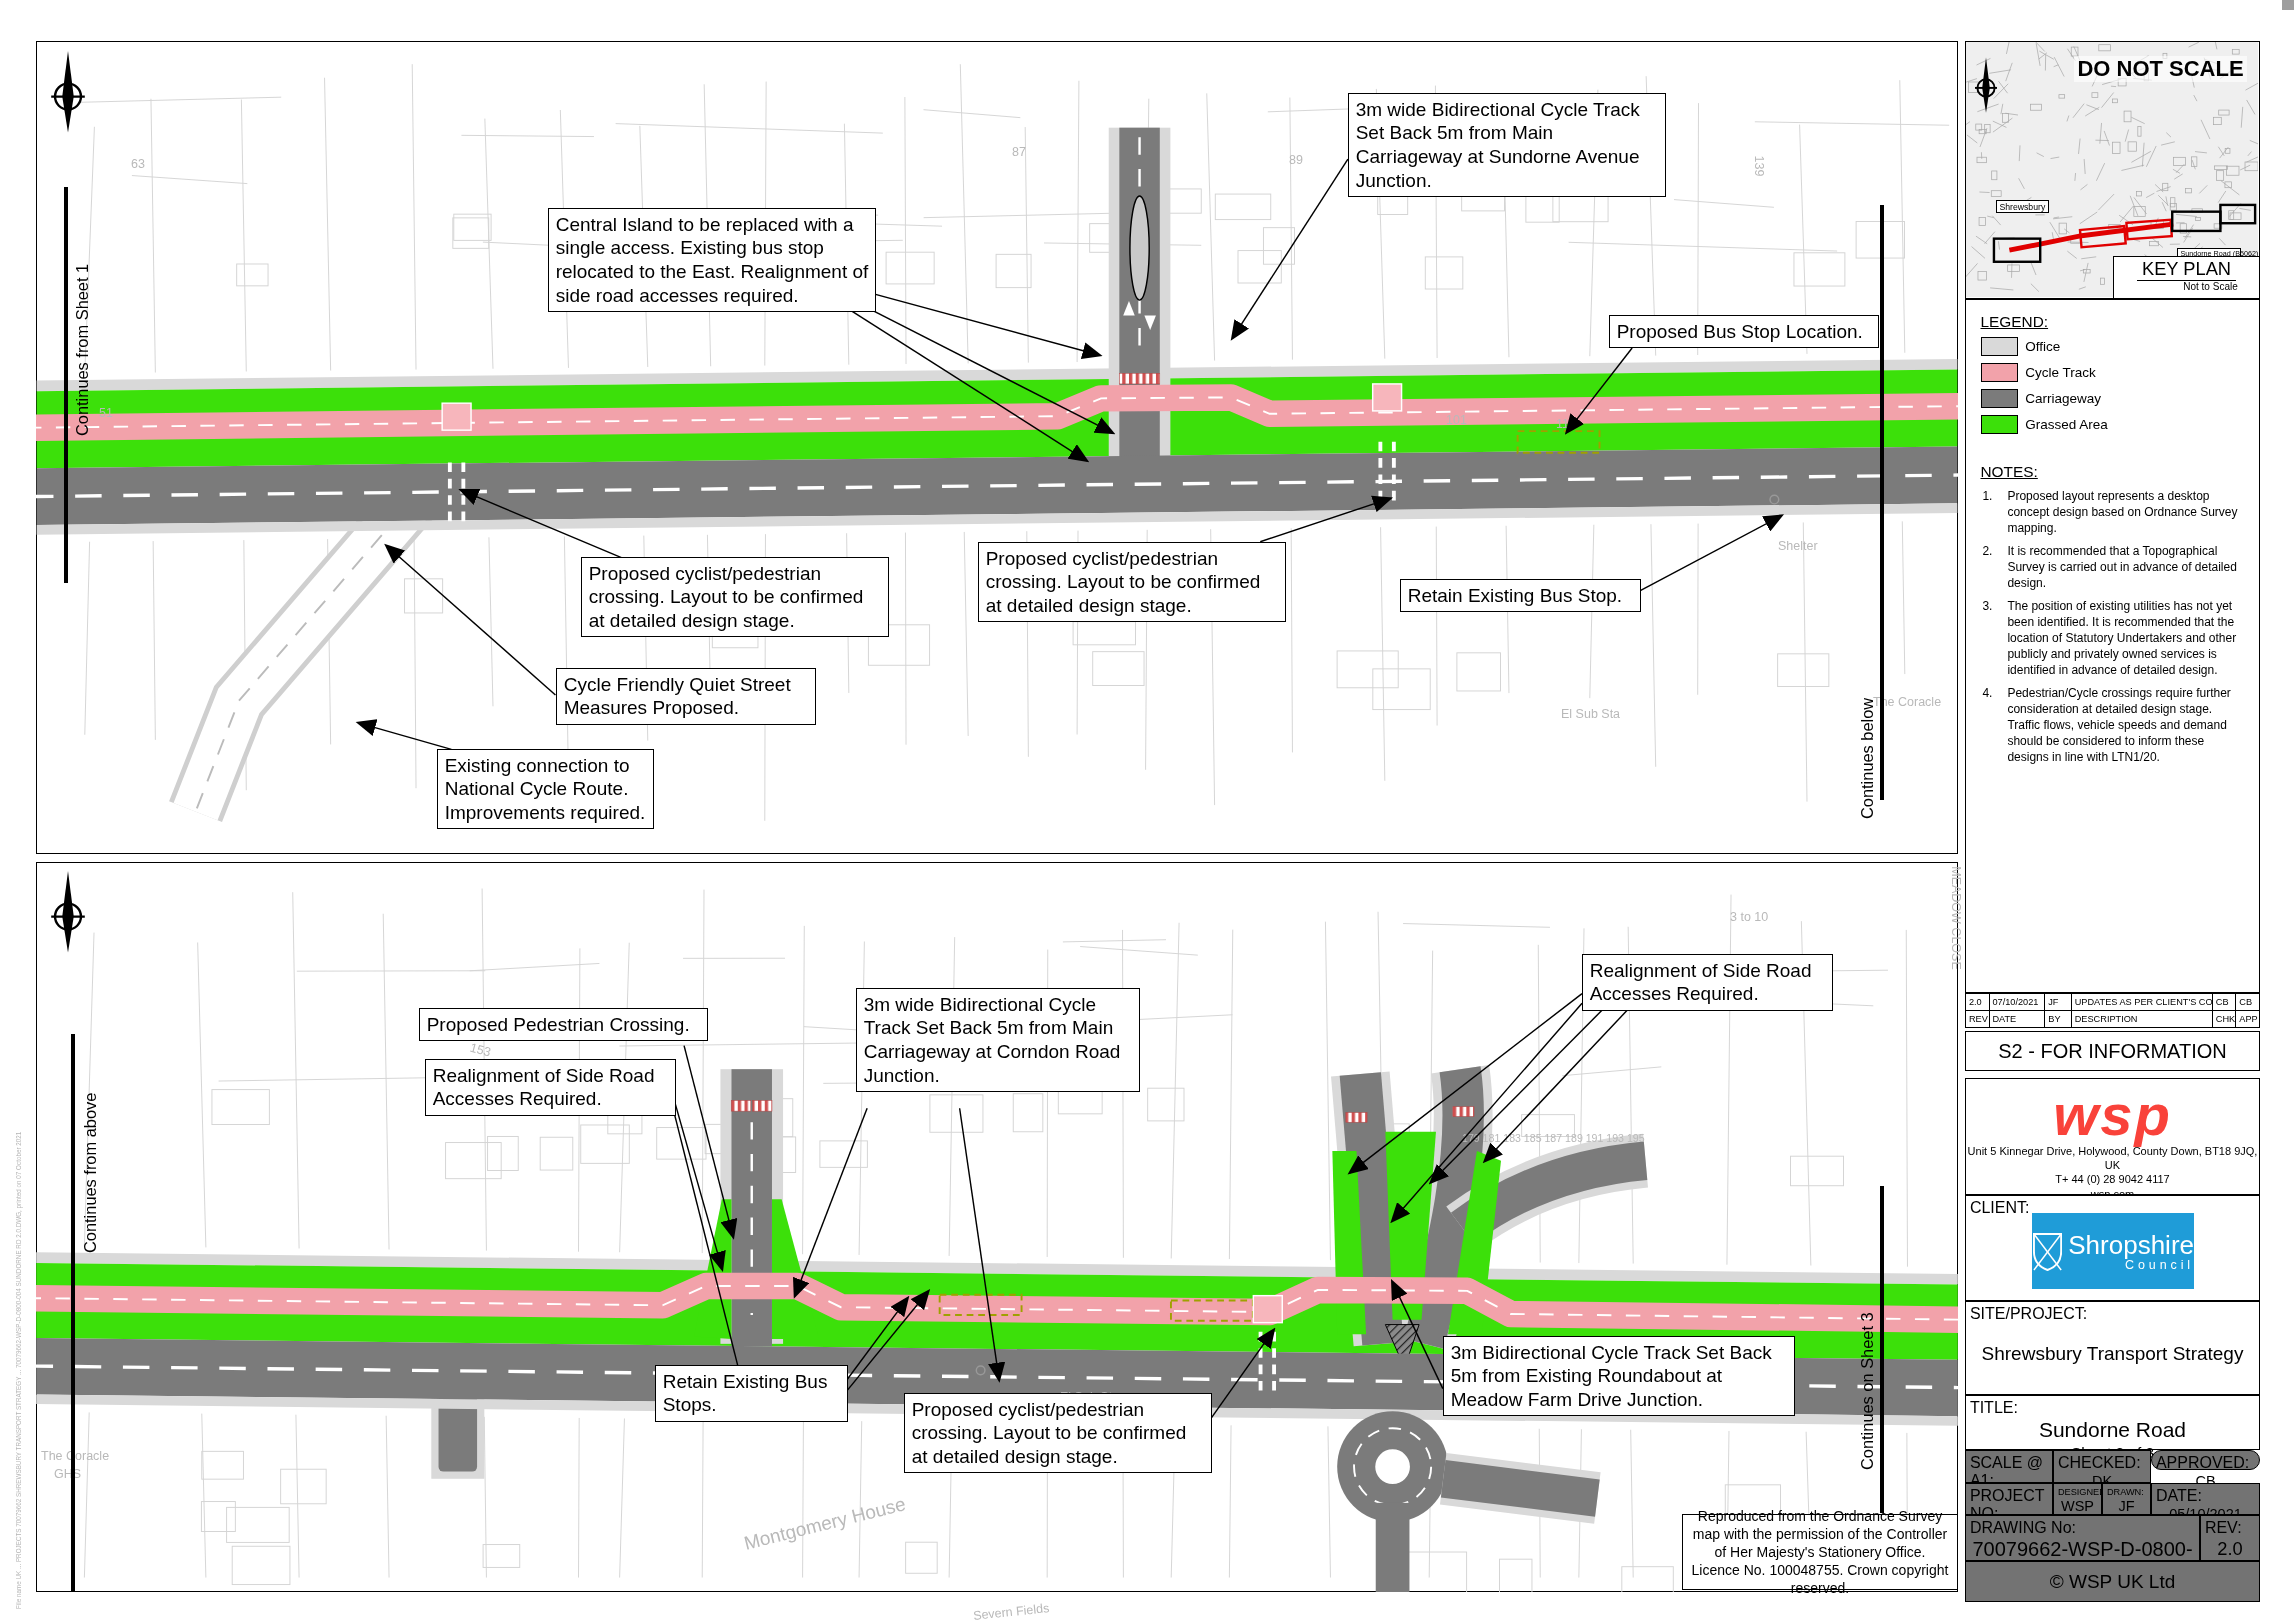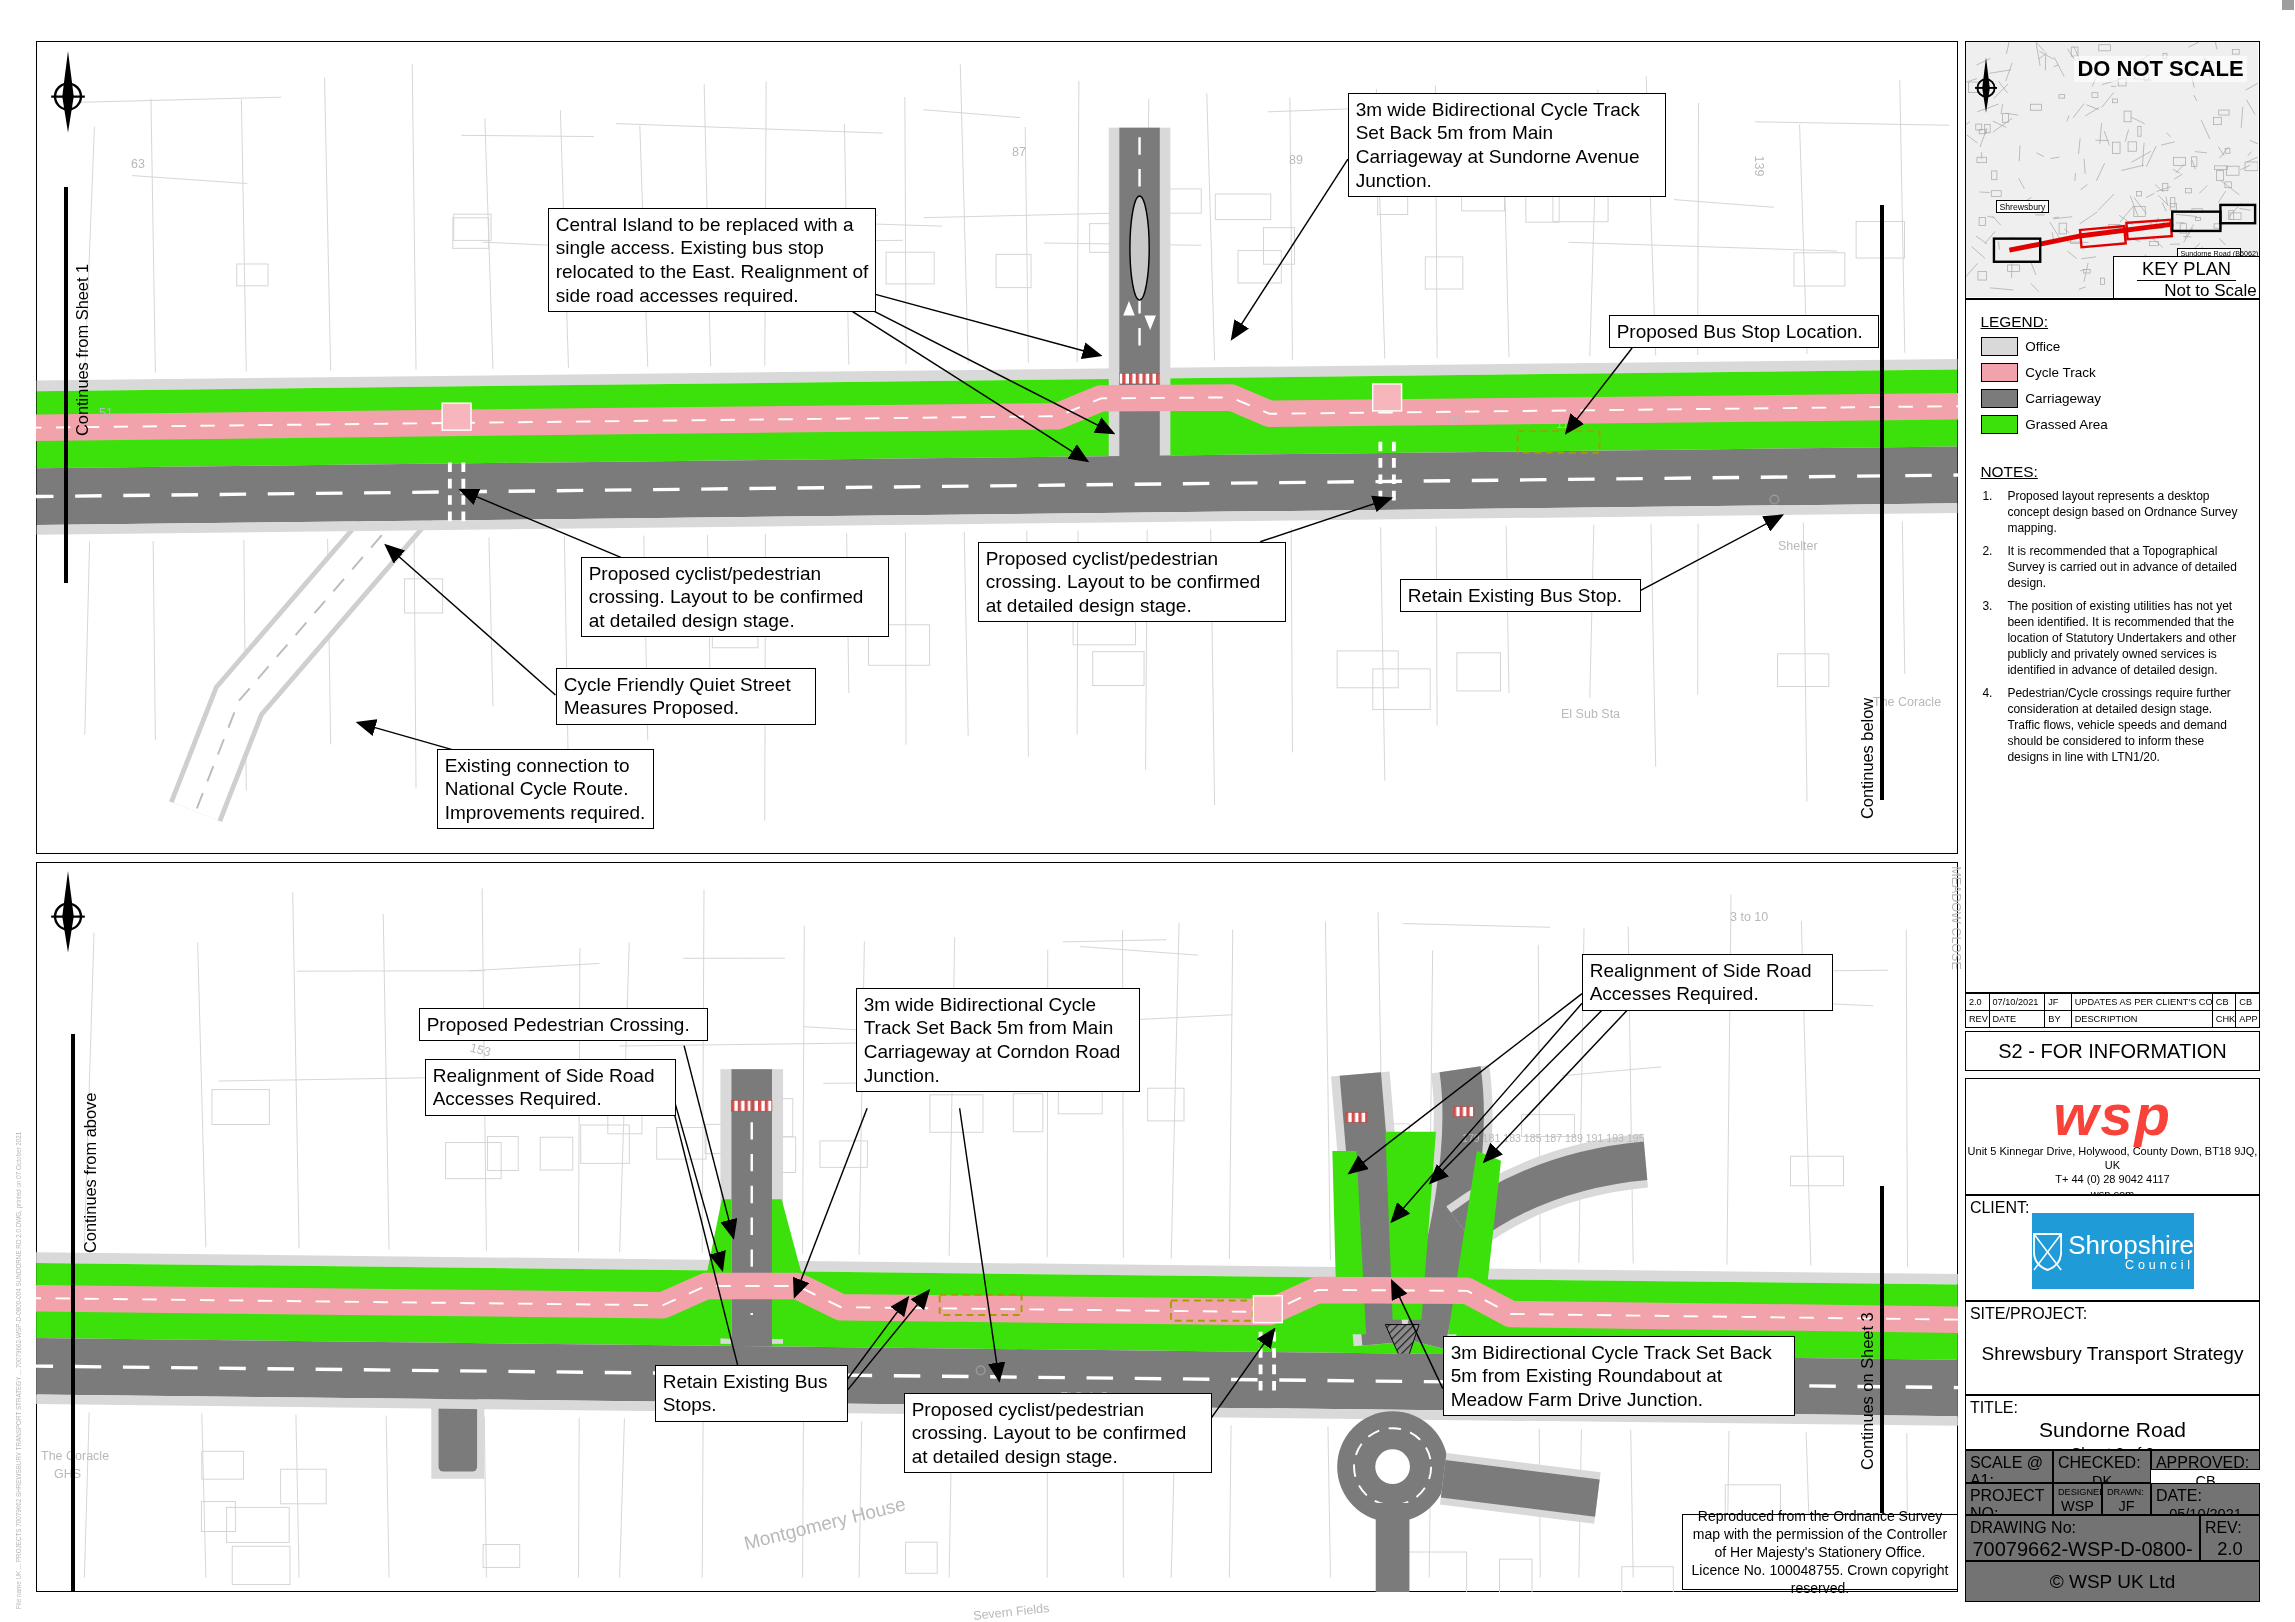--- a/index.html
+++ b/index.html
@@ -14,21 +14,21 @@
   .match-line{position:absolute;width:4.3px;background:#000;z-index:20;}
   .match-label{position:absolute;font-size:16.4px;color:#000;white-space:nowrap;z-index:20;
                transform:rotate(-90deg);transform-origin:0 0;}
   .sb-box{position:absolute;left:1965px;width:295px;border:1.4px solid #000;box-sizing:border-box;background:#fff;z-index:40;}
   .sb-label{font-size:16px;padding:2.9px 3.9px 0 3.9px;}
   .center{text-align:center;}
   #keyplan{overflow:hidden;}
   #do-not-scale{position:absolute;top:13.5px;right:12.5px;font-size:22px;font-weight:600;z-index:3;background:rgba(255,255,255,.6);padding:0 2.9px;}
   #keyplan-strip{position:absolute;right:0;bottom:0;width:145px;height:41px;background:#fff;border-left:1.4px solid #000;border-top:1.4px solid #000;z-index:3;text-align:center;}
   #keyplan-title{font-size:18.3px;border-bottom:1.4px solid #000;display:inline-block;padding:1px 4.8px 0 4.8px;}
-  #keyplan-sub{font-size:17px;padding-left:48px;}
+  #keyplan-sub{font-size:10px;padding-left:48px;}
   .kp-lbl{position:absolute;background:#fff;border:1px solid #000;font-size:8.7px;padding:0.5px 2.4px;z-index:3;white-space:nowrap;}
   #legend-title,#notes-title{font-size:15.4px;text-decoration:underline;margin:12.5px 0 3.9px 14.5px;}
   .legend-row{display:flex;align-items:center;margin:6.7px 0 0 14.5px;}
   .legend-swatch{width:35px;height:17.3px;border:1px solid #000;margin-right:7.7px;}
   .legend-label{font-size:13.5px;}
   .note-row{display:flex;margin:6.7px 17.3px 0 16.4px;font-size:12px;line-height:1.34;}
   .note-num{width:25px;flex:none;}
   #rev-table{position:absolute;left:1965px;width:295px;z-index:40;border-collapse:collapse;table-layout:fixed;background:#fff;}
   #rev-table td{border:1.4px solid #000;font-size:9.2px;padding:2.9px 2.9px;overflow:hidden;white-space:nowrap;}
   #status-box{display:flex;align-items:center;justify-content:center;font-size:20px;}
@@ -795,21 +795,21 @@
   </div>
 
   <div class="info-cell" style="left:1965px;top:1450px;width:88px;height:33px;">
     <div class="sb-label">SCALE @ A1:</div>
     <div class="info-val">1:500</div>
   </div>
   <div class="info-cell" style="left:2053px;top:1450px;width:98px;height:33px;">
     <div class="sb-label">CHECKED:</div>
     <div class="info-val">DK</div>
   </div>
-  <div class="info-cell" style="left:2151px;top:1450px;width:109px;height:20px;">
+  <div class="info-cell" style="left:2151px;top:1450px;width:109px;height:20px;border-radius:13px;">
     <div class="sb-label">APPROVED:</div>
     <div class="info-val">CB</div>
   </div>
   <div class="info-cell" style="left:1965px;top:1483px;width:88px;height:32px;">
     <div class="sb-label">PROJECT NO:</div>
     <div class="info-val">70079662</div>
   </div>
   <div class="info-cell" style="left:2053px;top:1483px;width:49px;height:32px;">
     <div class="sb-label" style="font-size:9.2px;">DESIGNED:</div>
     <div class="info-val">WSP</div>

